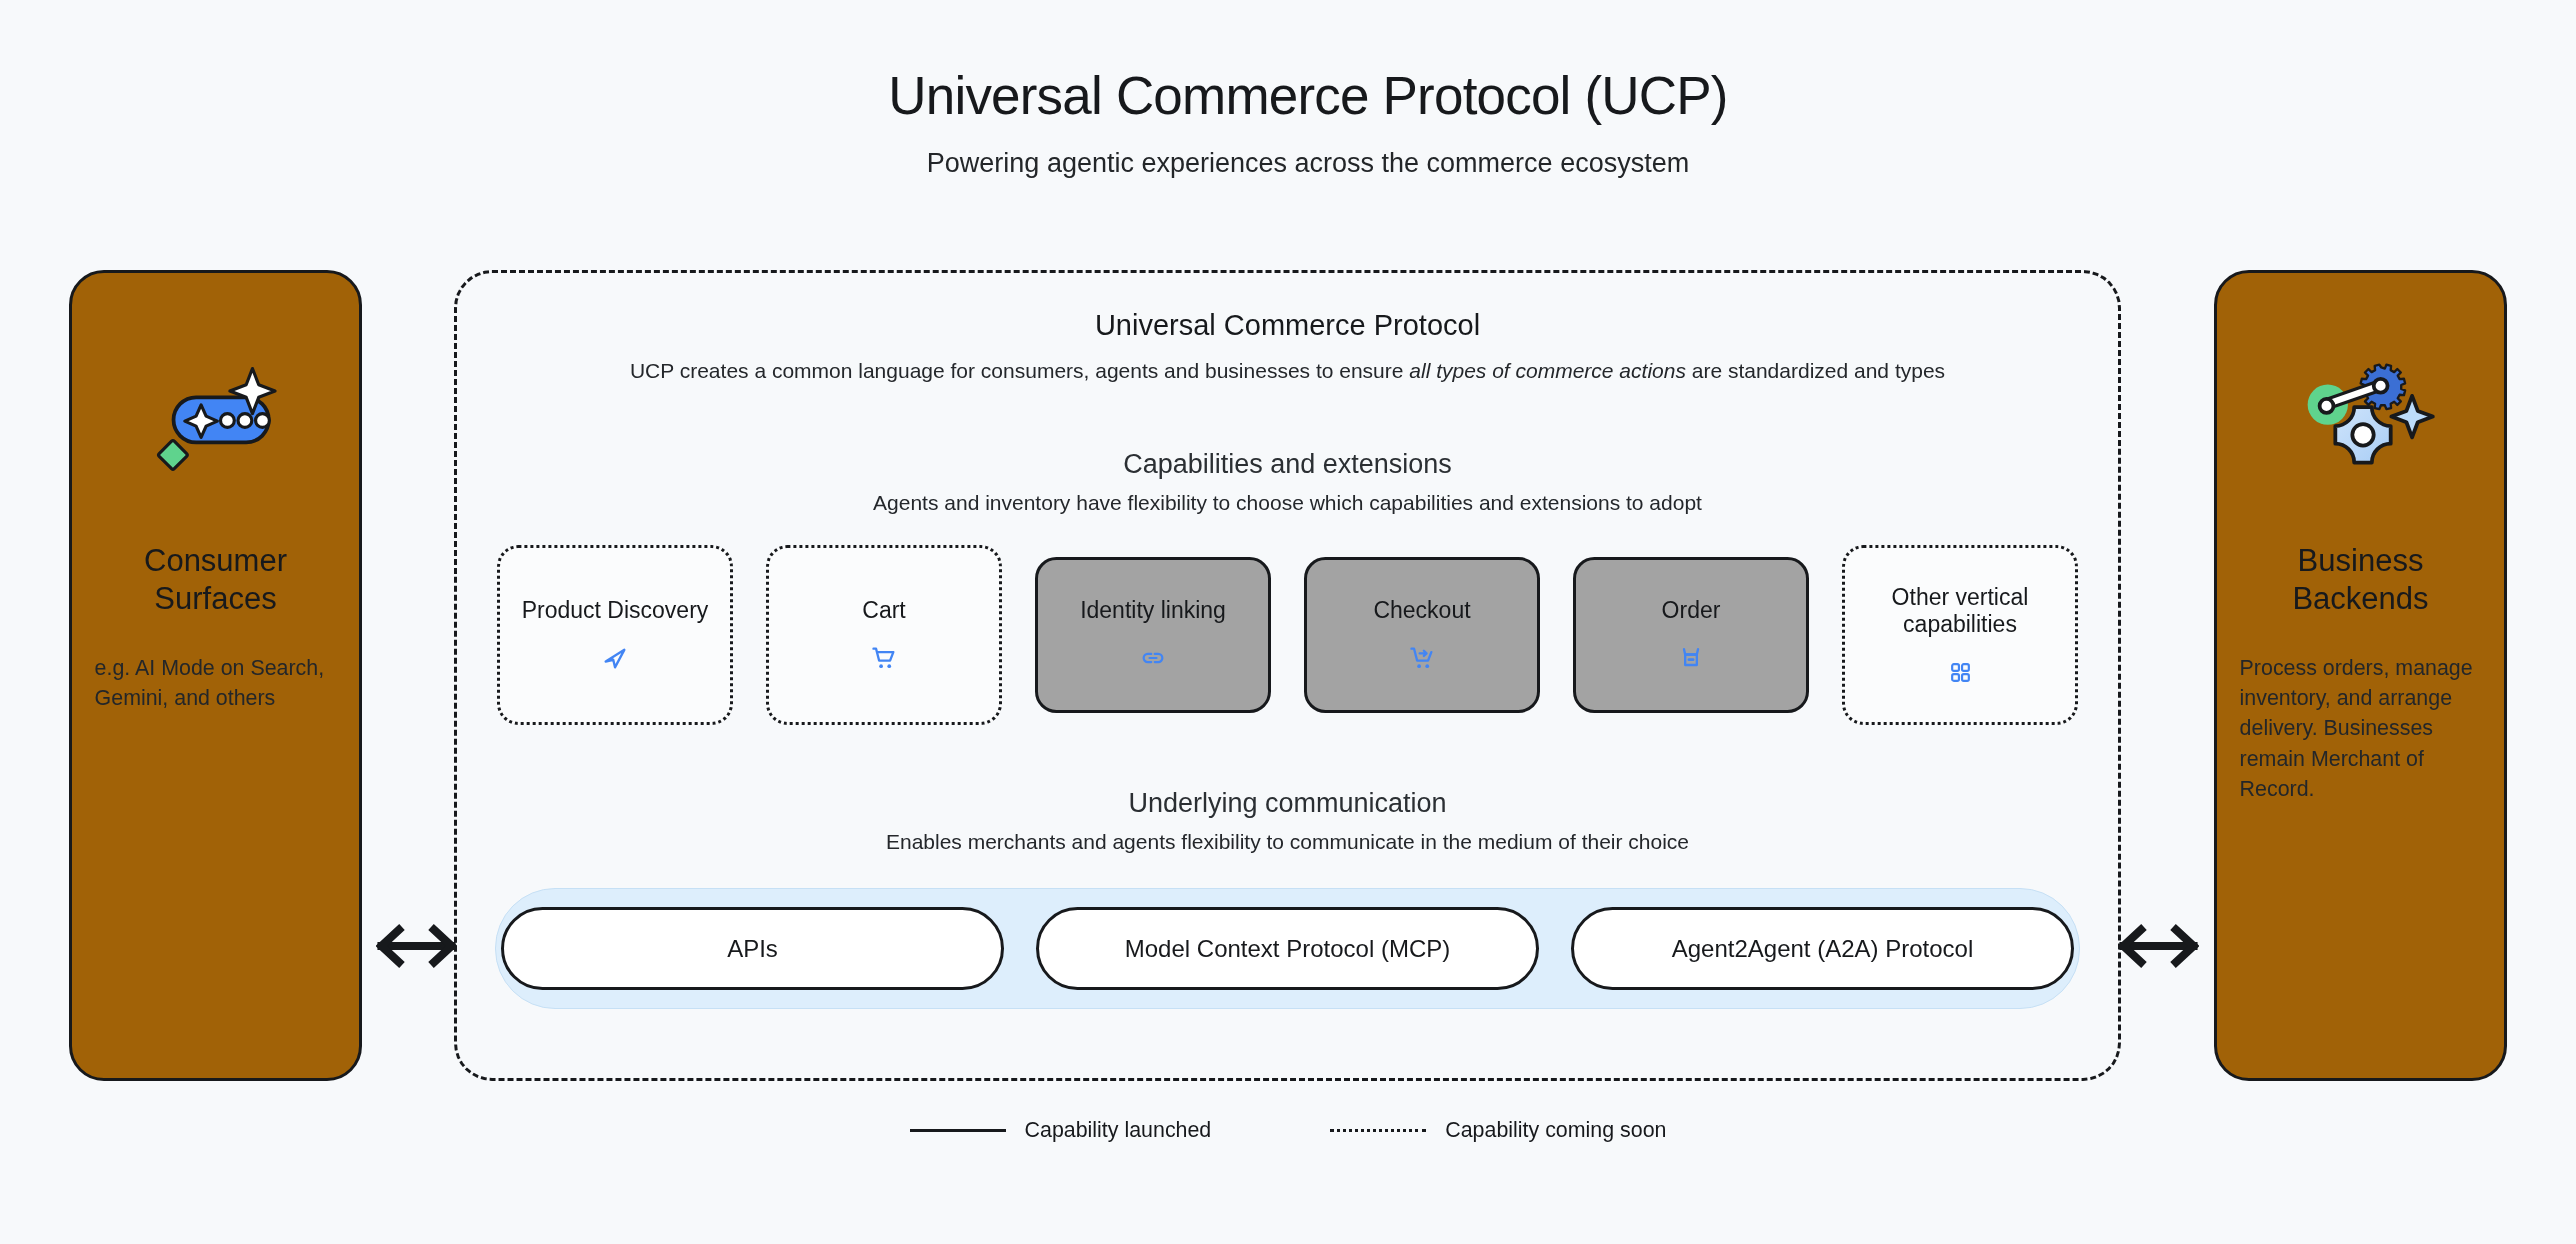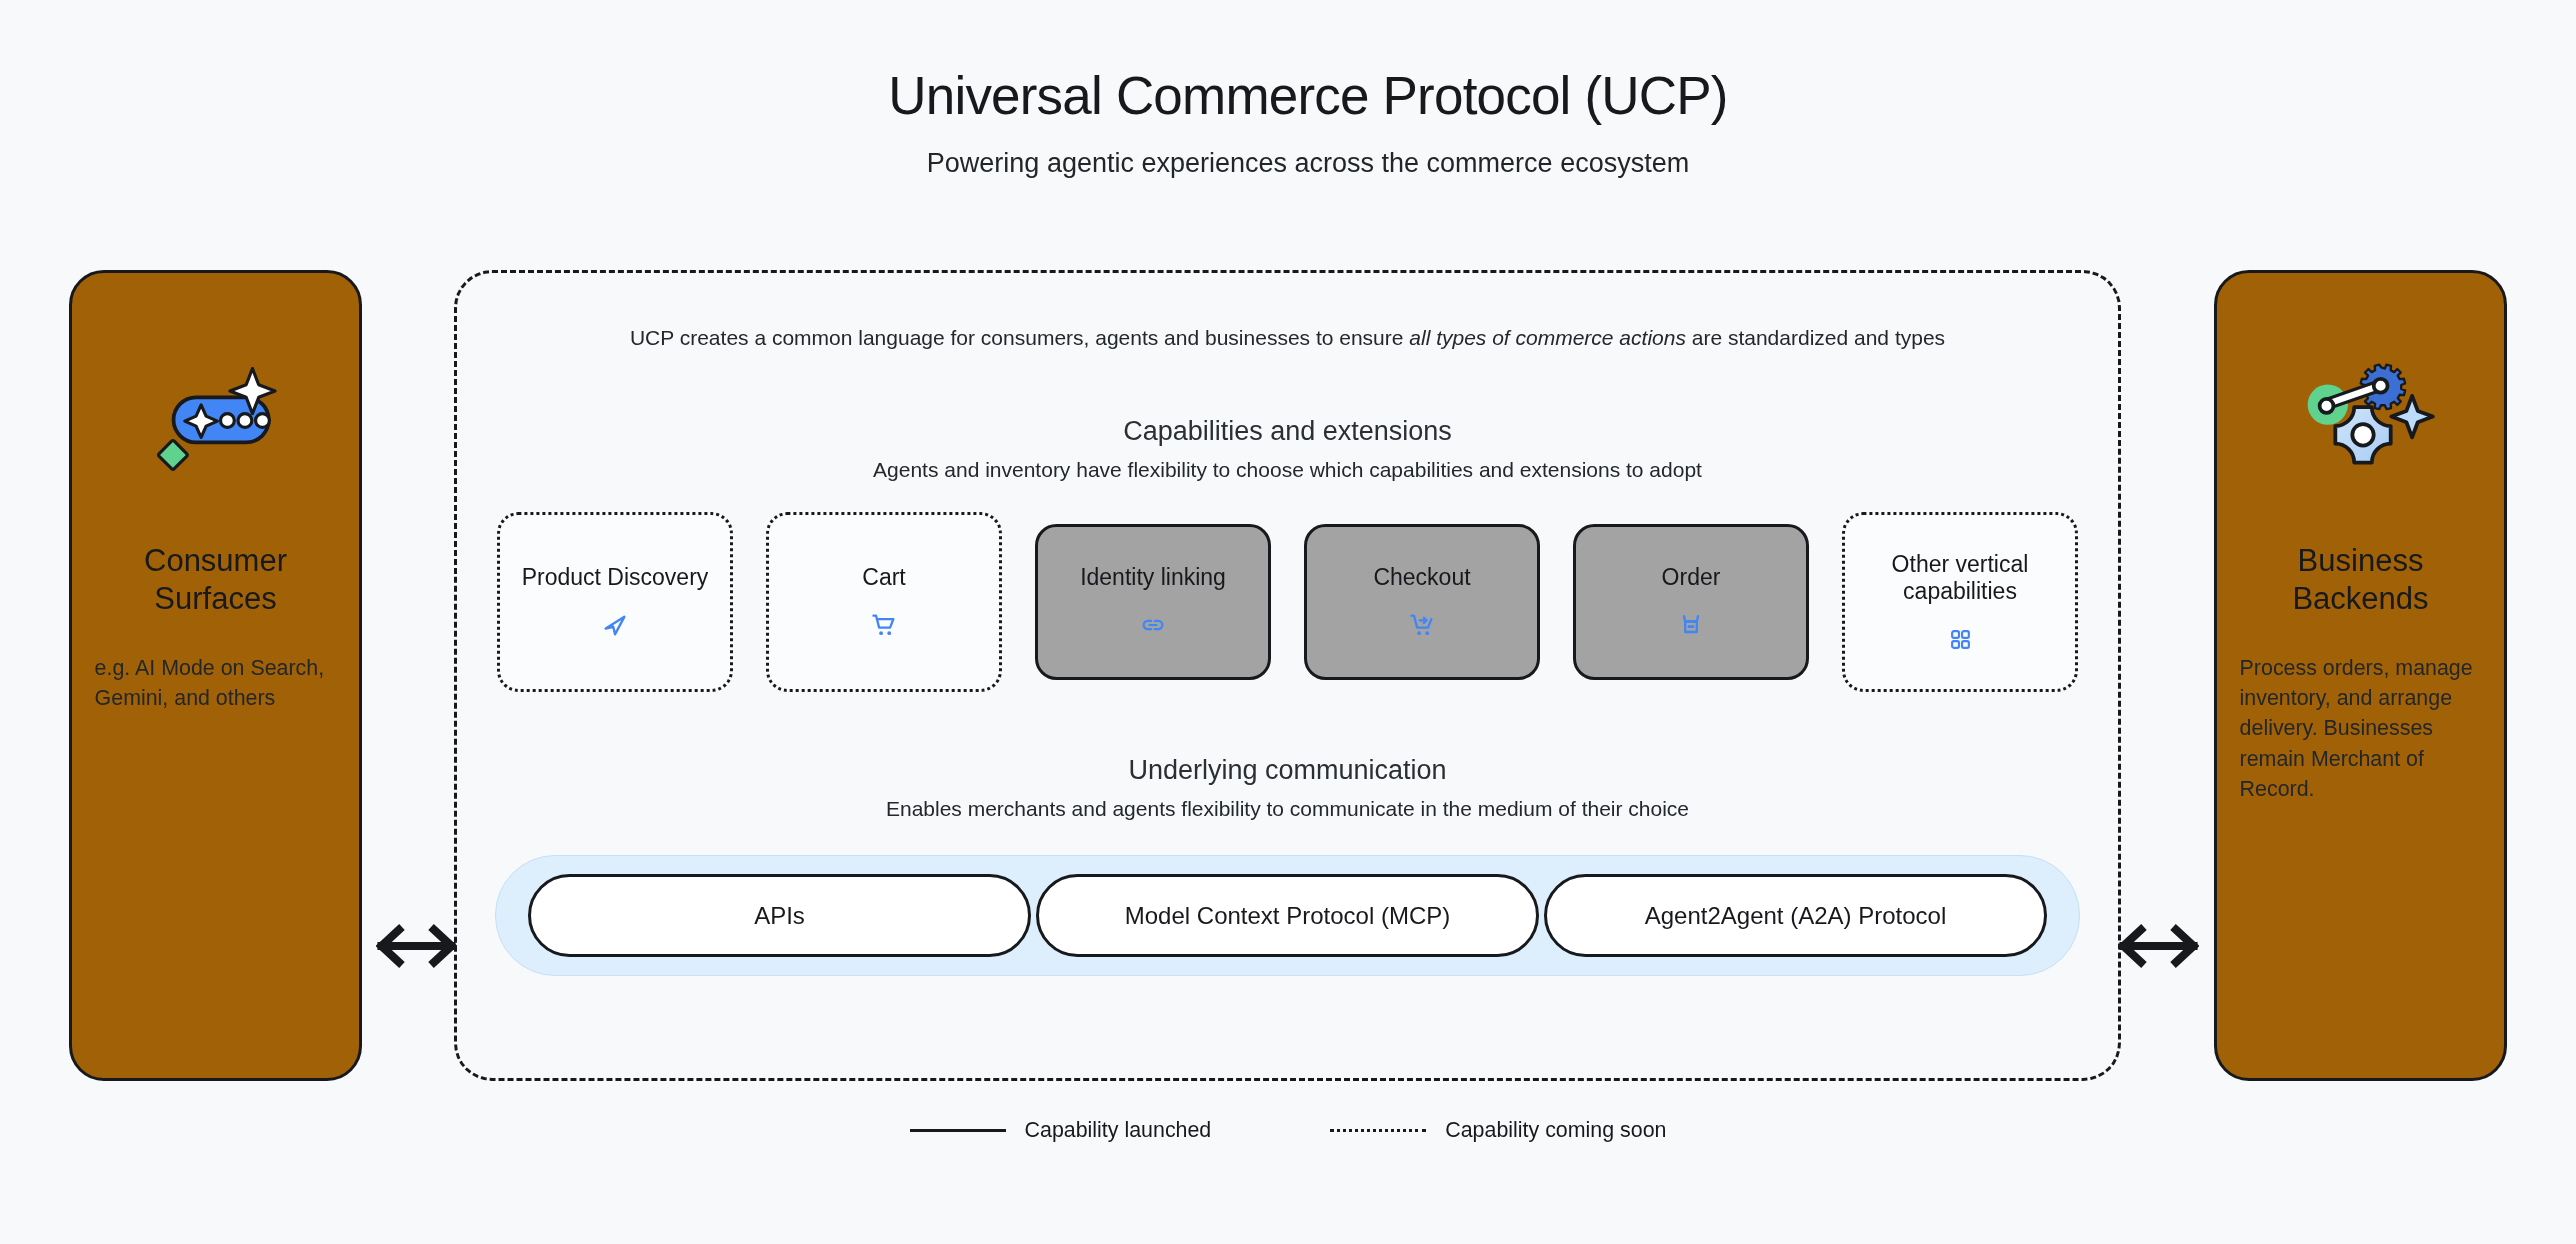--- a/index.html
+++ b/index.html
@@ -191,21 +191,21 @@
   .comm-band {
     margin: 34px auto 0 auto;
     width: 1585px;
     height: 121px;
     background: #ddeefc;
     border: 1.3px solid #c6e0f5;
     border-radius: 60px;
     display: flex;
     align-items: center;
     justify-content: center;
-    gap: 5px;
+    gap: 32px;
   }
   .proto-pill {
     background: #ffffff;
     border: 3.1px solid #17191c;
     border-radius: 43px;
     height: 83px;
     display: flex;
     align-items: center;
     justify-content: center;
     font-size: 24px;
@@ -278,20 +278,21 @@
         <g stroke="#17191c" stroke-width="13" fill="none" stroke-linecap="square">
           <line x1="8" y1="40" x2="120" y2="40"></line>
           <polyline points="36,14 8,40 36,66"></polyline>
           <polyline points="92,14 120,40 92,66"></polyline>
         </g>
       </svg>
     </div>
 
     <div class="ucp">
 
+      <div class="section-title">Universal Commerce Protocol</div>
       <div class="section-sub">
         <span>UCP creates a common language for consumers, agents and businesses to ensure </span><em>all types of commerce actions</em><span> are standardized and types</span>
       </div>
 
       <div class="block-heading">Capabilities and extensions</div>
       <div class="block-subheading">Agents and inventory have flexibility to choose which capabilities and extensions to adopt</div>
 
       <div class="cap-row">
 
         <div class="cap-card soon">

